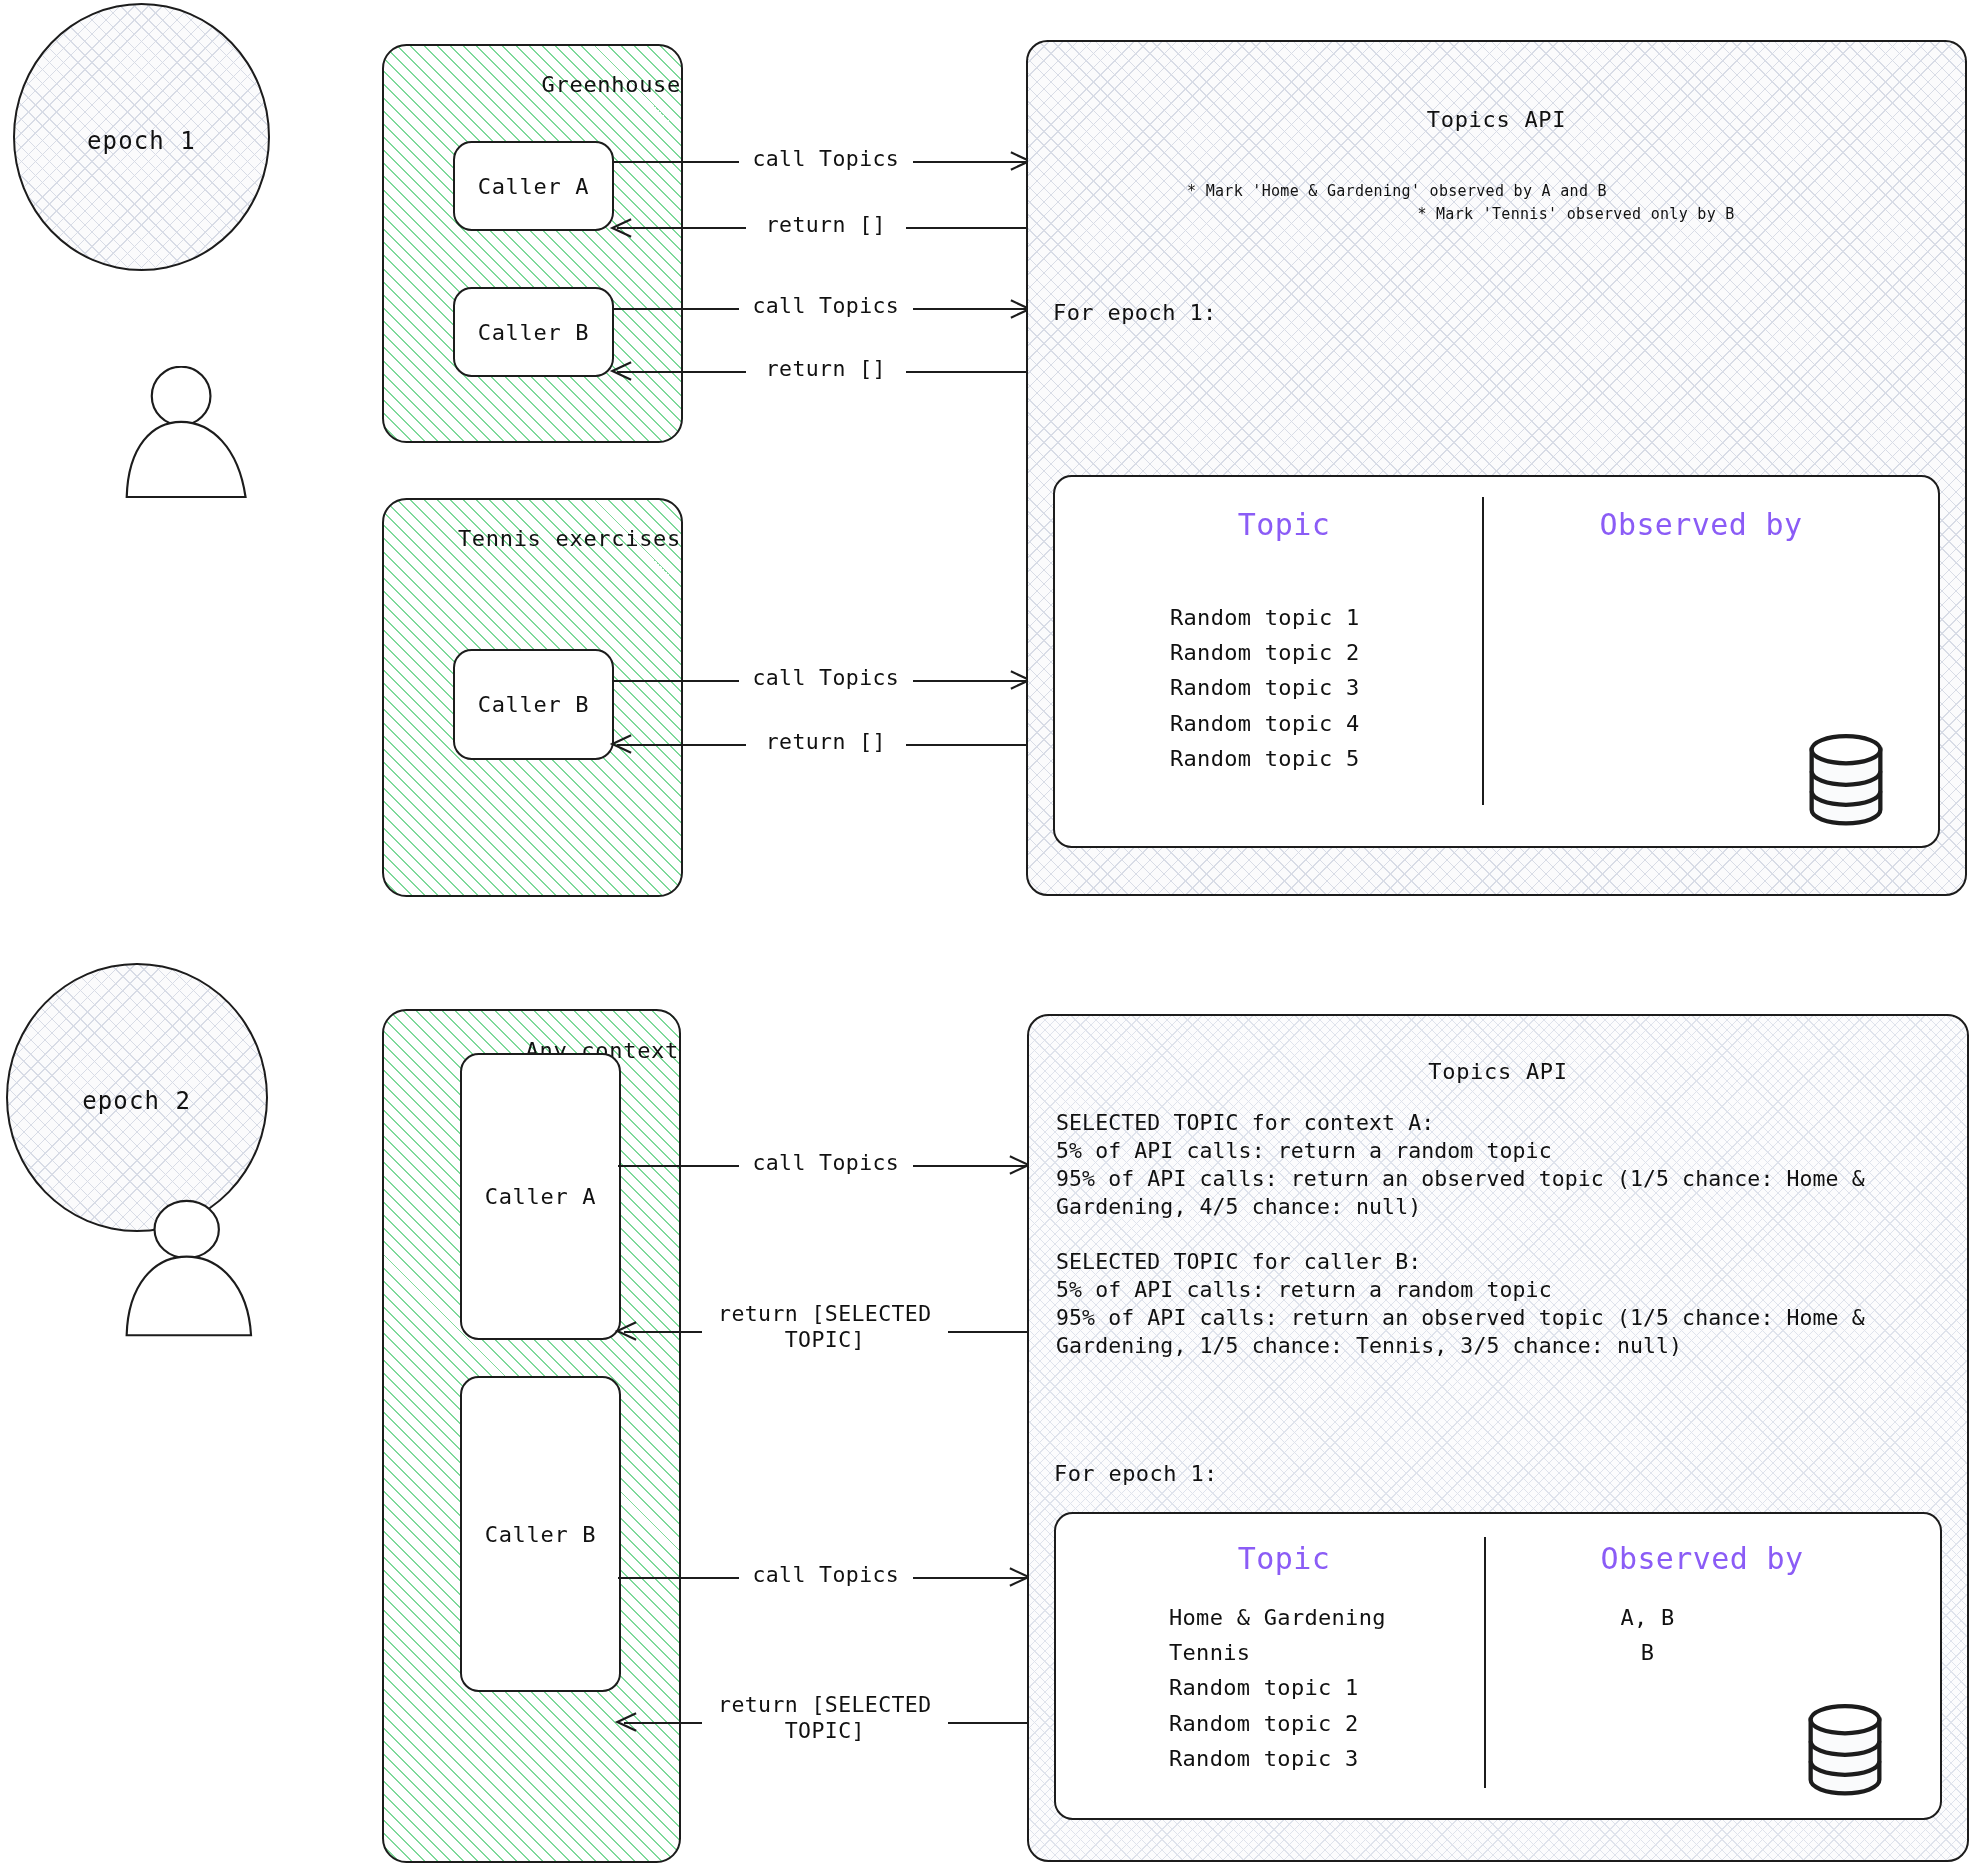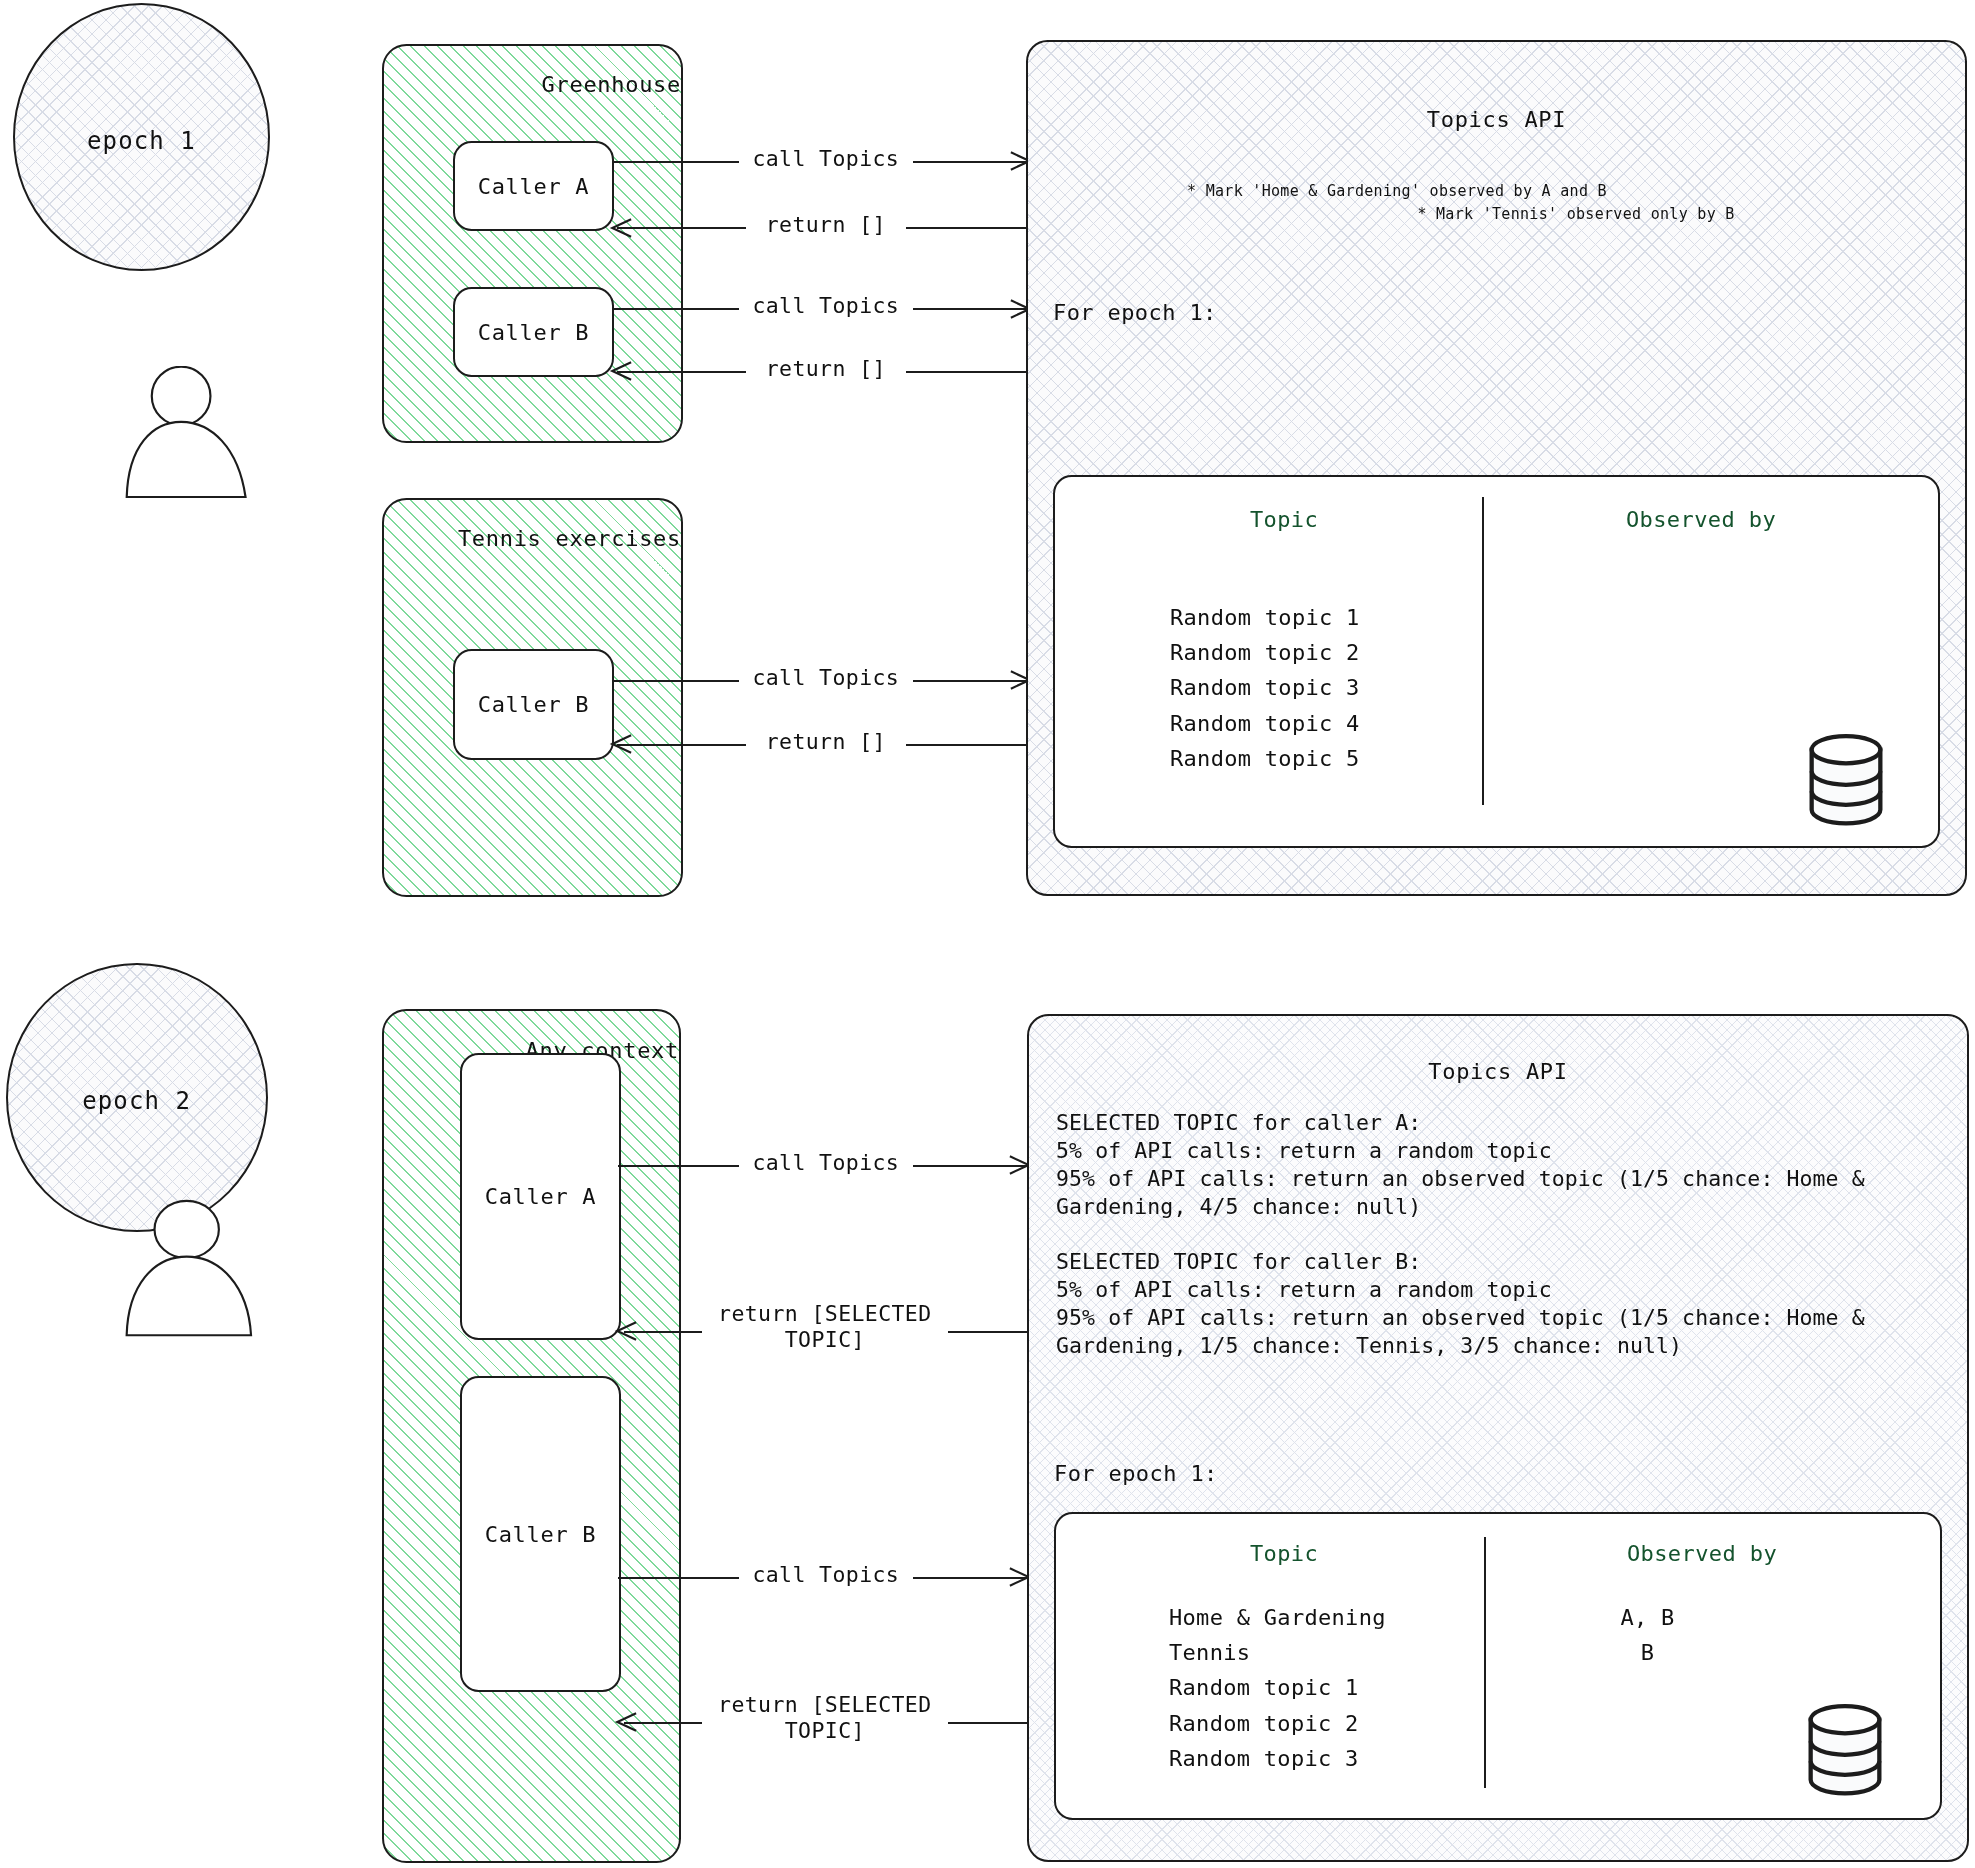--- a/index.html
+++ b/index.html
@@ -101,22 +101,22 @@
     color: #111111;
     line-height: 1.30;
     letter-spacing: 0.1px;
   }
   .for-epoch {
     font-size: 22px;
     color: #111111;
     letter-spacing: 0.4px;
   }
   .col-head {
-    font-size: 22px;
-    color: #14532d;
+    font-size: 30px;
+    color: #8b5cf6;
     letter-spacing: 0.4px;
     text-align: center;
   }
   .cell {
     font-size: 22px;
     color: #111111;
     letter-spacing: 0.3px;
     line-height: 1.60;
     white-space: nowrap;
   }
@@ -323,21 +323,21 @@
         <path d="M32 6 L6 18 L32 30" fill="none" stroke="#1c1c1c" stroke-width="3"></path>
       </svg>
   </div>
   <div class="abs edge-label" style="left:702px; top:1692px; width:237px;">return [SELECTED
 TOPIC]</div>
 
   <div class="abs api-box hatch-grey-fine" style="left:1027px; top:1014px; width:942px; height:848px;">
     <div class="api-title" style="margin-top:43px;">Topics API</div>
 
     <div class="abs" style="left:27px; top:93px; width:868px;">
-      <div class="api-para">SELECTED TOPIC for caller A:</div>
+      <div class="api-para">SELECTED TOPIC for context A:</div>
       <div class="api-para">5% of API calls: return a random topic</div>
       <div class="api-para">95% of API calls: return an observed topic (1/5 chance: Home &amp; Gardening, 4/5 chance: null)</div>
       <div style="height:27px;"></div>
       <div class="api-para">SELECTED TOPIC for caller B:</div>
       <div class="api-para">5% of API calls: return a random topic</div>
       <div class="api-para">95% of API calls: return an observed topic (1/5 chance: Home &amp; Gardening, 1/5 chance: Tennis,  3/5 chance: null)</div>
     </div>
 
     <div class="abs for-epoch" style="left:25px; top:445px;">For epoch 1:</div>
 

